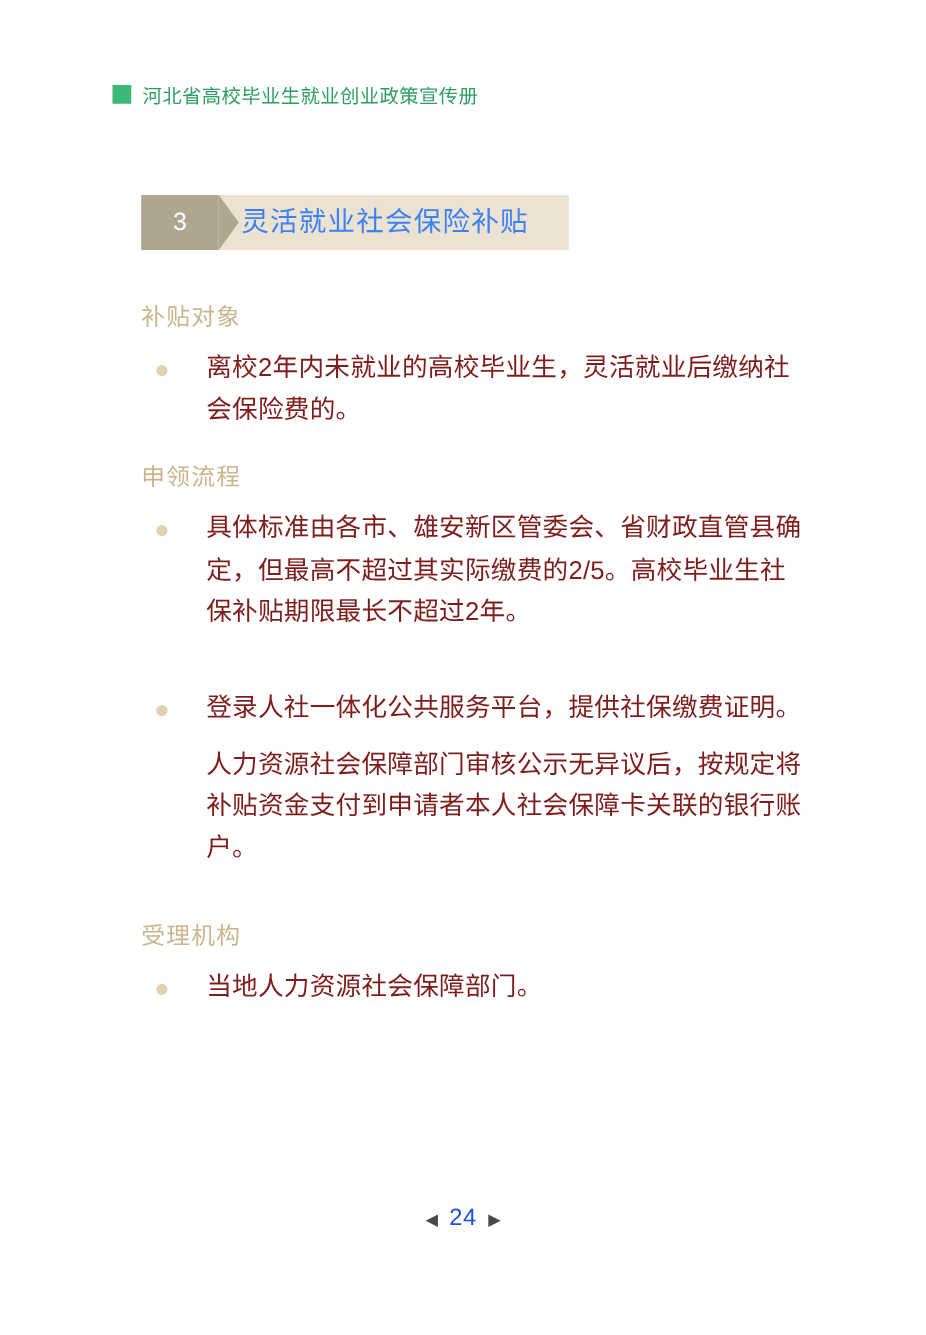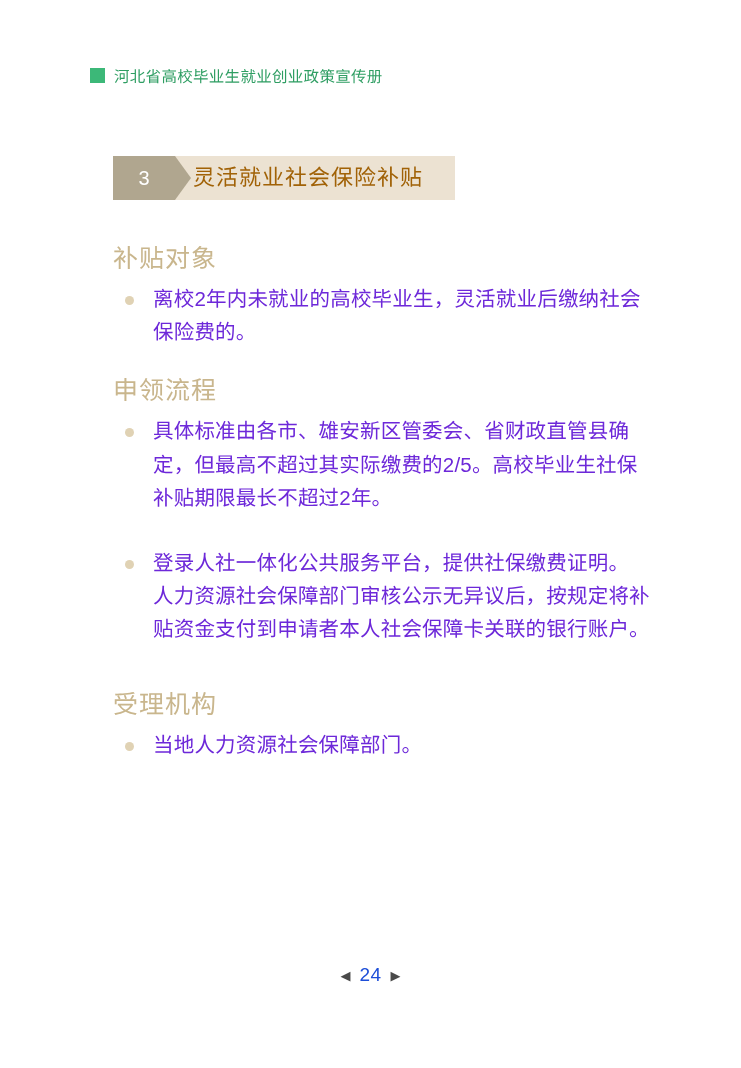--- a/index.html
+++ b/index.html
@@ -87,42 +87,43 @@
     height: 44px;
     background: #ece2d2;
   }
   .banner-text {
     position: absolute;
     left: 80px;
     top: 0;
     height: 44px;
     line-height: 44px;
     font-size: 22px;
-    color: #a16207;
+    color: #3b82f6;
     letter-spacing: 1px;
     white-space: nowrap;
     z-index: 3;
   }
 
   
   .content {
     position: absolute;
     top: 238px;
     left: 113px;
     width: 545px;
   }
   .block {
     margin-bottom: 6px;
   }
   .block-title {
-    font-size: 25px;
+    font-size: 19px;
     color: #c9b68d;
     letter-spacing: 1px;
     margin: 0 0 8px 0;
     font-weight: normal;
+    font-family: Liberation Mono, monospace;
   }
   .bullet-list {
     list-style: none;
     margin: 0 0 22px 0;
     padding: 0;
   }
   .bullet-item {
     position: relative;
     padding-left: 40px;
     margin-bottom: 6px;
@@ -132,22 +133,22 @@
     left: 12px;
     top: 14px;
     width: 9px;
     height: 9px;
     border-radius: 50%;
     background: #e0d2b4;
   }
   .bullet-para {
     font-size: 20.5px;
     line-height: 1.62;
-    color: #6d28d9;
-    margin: 0;
+    color: #7f1d1d;
+    margin: 12px;
     letter-spacing: 0.2px;
   }
 
   .gap-a { height: 10px; }
   .gap-b { height: 16px; }
 
   
   .footer {
     position: absolute;
     bottom: 82px;

